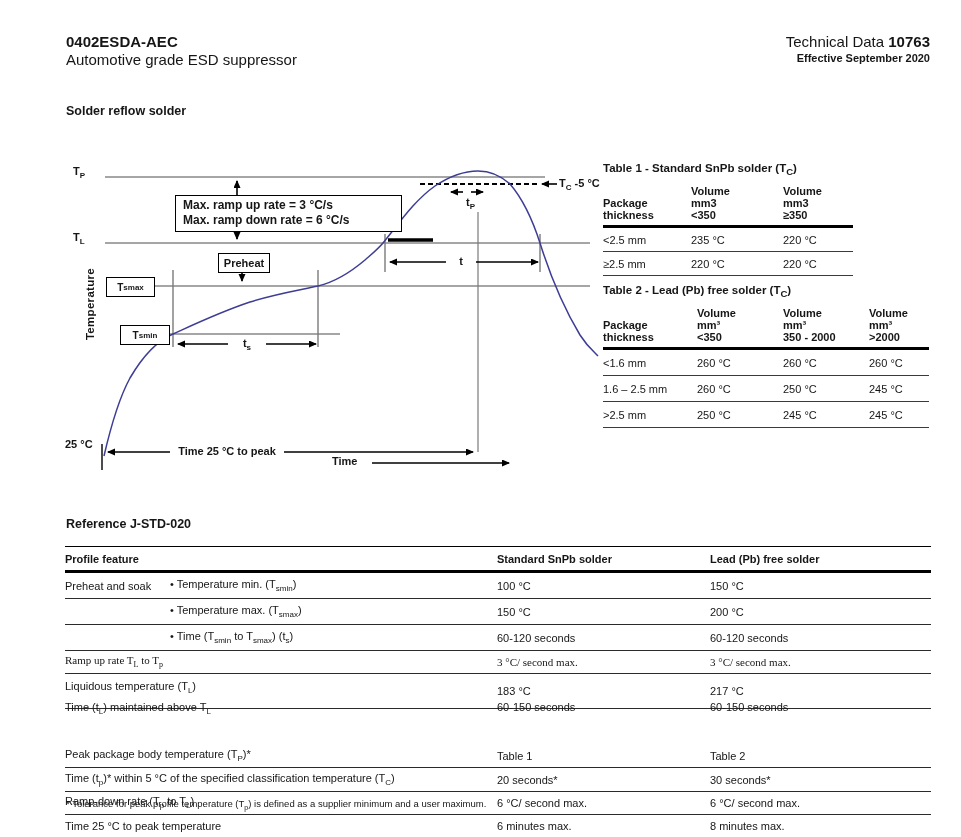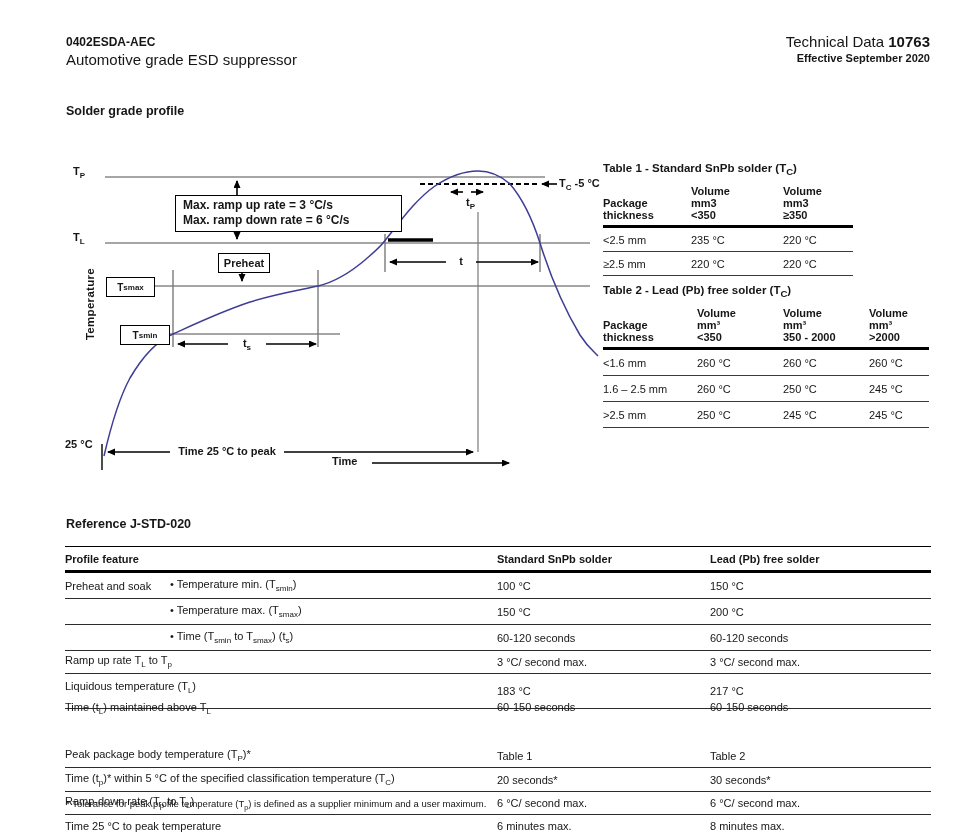--- a/index.html
+++ b/index.html
@@ -2,21 +2,21 @@
 <html><head>
 <meta charset="utf-8">
 <style>
   html,body{margin:0;padding:0;background:#fff;}
   .page{position:relative;width:961px;height:837px;background:#fff;overflow:hidden;
         font-family:"Liberation Sans","DejaVu Sans",sans-serif;color:#161616;}
   .abs{position:absolute;}
 
   
   .hdr-left{left:66px;top:33px;line-height:18px;}
-  .hdr-product{font-size:12px;font-weight:700;}
+  .hdr-product{font-size:15px;font-weight:700;}
   .hdr-sub{font-size:15px;font-weight:400;}
   .hdr-right{right:31px;top:33px;text-align:right;line-height:17px;}
   .hdr-doctype{font-size:15px;font-weight:400;}
   .hdr-docnum{font-size:15px;font-weight:700;}
   .hdr-eff{font-size:11px;font-weight:700;}
 
   .section-title{font-size:12.5px;font-weight:700;}
 
   
   .chart{left:60px;top:150px;width:562px;height:335px;}
@@ -71,21 +71,21 @@
 
   <div class="abs hdr-left">
     <div class="hdr-product">0402ESDA-AEC</div>
     <div class="hdr-sub">Automotive grade ESD suppressor</div>
   </div>
   <div class="abs hdr-right">
     <div><span class="hdr-doctype">Technical Data </span><span class="hdr-docnum">10763</span></div>
     <div class="hdr-eff">Effective September 2020</div>
   </div>
 
-  <div class="abs section-title" style="left:66px;top:104px;">Solder grade profile</div>
+  <div class="abs section-title" style="left:66px;top:104px;">Solder reflow solder</div>
 
   <div class="abs chart">
     <svg width="562" height="335" viewBox="0 0 562 335">
       <defs>
         <marker id="ah" markerUnits="userSpaceOnUse" markerWidth="10" markerHeight="9" refX="7" refY="3.5" orient="auto">
           <path d="M0,0 L8,3.5 L0,7 z" fill="#000"></path>
         </marker>
       </defs>
 
       <line class="ref-line" x1="45" y1="27" x2="485" y2="27"></line>
@@ -236,21 +236,21 @@
       <div>• Temperature max. (T<sub>smax</sub>)</div>
       <div>150 °C</div>
       <div>200 °C</div>
     </div>
     <div class="ref-row" style="height:25px;">
       <div></div>
       <div>• Time (T<sub>smin</sub> to T<sub>smax</sub>) (t<sub>s</sub>)</div>
       <div>60-120 seconds</div>
       <div>60-120 seconds</div>
     </div>
-    <div class="ref-row" style="height:22px;">
+    <div class="ref-row" style="height:22px;font-family:Liberation Serif, serif;">
       <div class="span2">Ramp up rate T<sub>L</sub> to T<sub>p</sub></div>
       <div>3 °C/ second max.</div>
       <div>3 °C/ second max.</div>
     </div>
     <div class="ref-row" style="height:34px;">
       <div class="span2 two-line">
         <span>Liquidous temperature (T<sub>L</sub>)</span>
         <span>Time (t<sub>L</sub>) maintained above T<sub>L</sub></span>
       </div>
       <div class="two-line">

